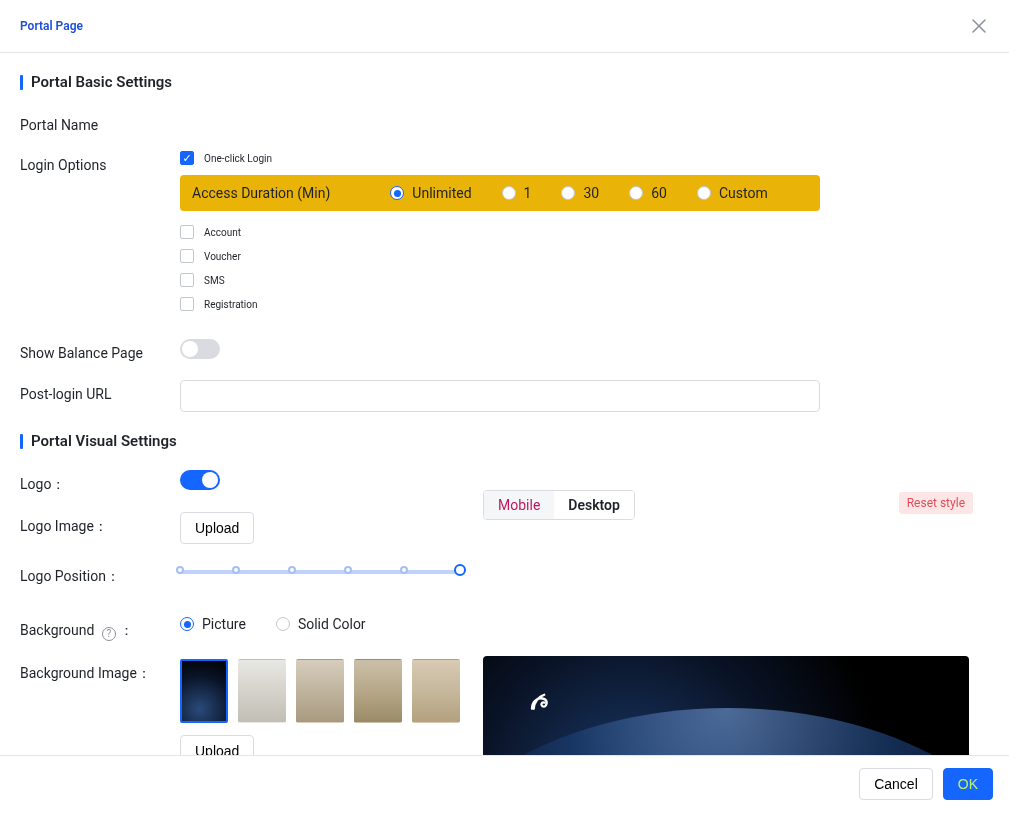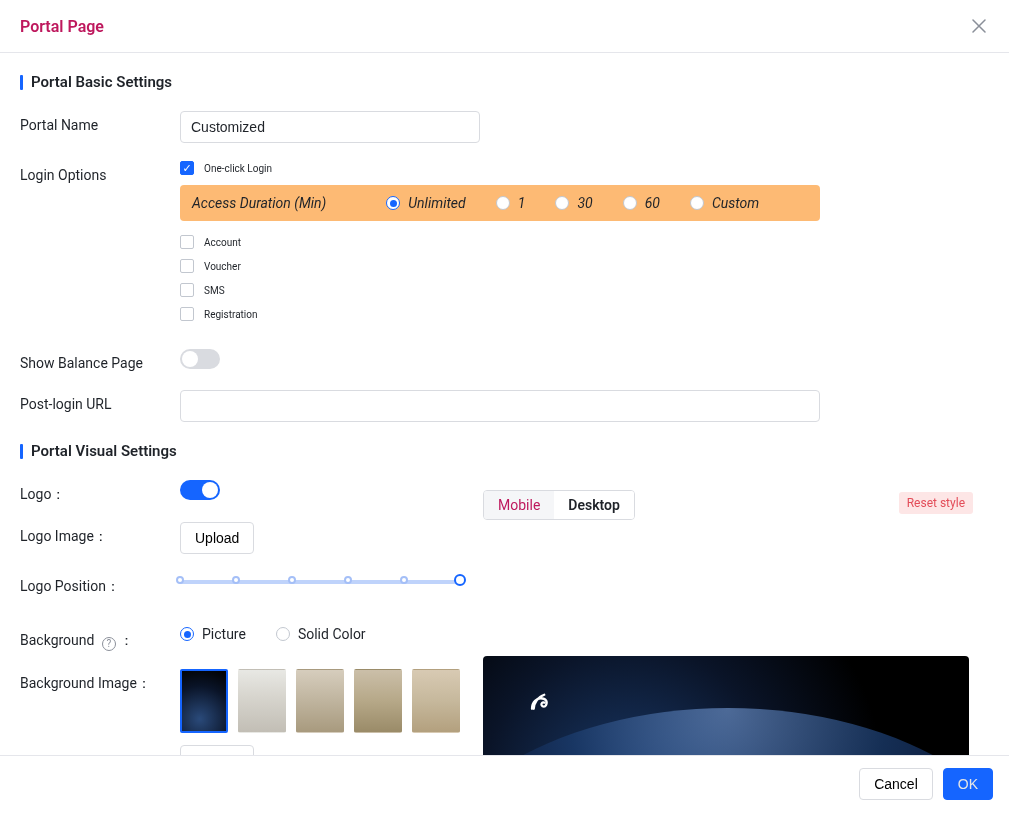--- a/index.html
+++ b/index.html
@@ -14,23 +14,23 @@
   position: relative;
 }
 .modal-header {
   display: flex;
   align-items: center;
   justify-content: space-between;
   padding: 16px 20px;
   border-bottom: 1px solid #e5e6eb;
 }
 .modal-title {
-  font-size: 16px;
+  font-size: 12px;
   font-weight: 600;
-  color: #be185d;
+  color: #1d4ed8;
 }
 .close-icon {
   width: 20px; height: 20px;
   color: #8a8f99;
   cursor: pointer;
   display: flex; align-items: center; justify-content: center;
   font-size: 18px;
 }
 .modal-body {
   height: 716px;
@@ -110,28 +110,27 @@
   background: #1565ff;
   border-color: #1565ff;
   color: #fff;
 }
 .checkbox.checked::after {
   content: "✓";
   font-size: 11px;
   line-height: 1;
 }
 .duration-box {
-  background: #fdba74;
+  background: #eab308;
   border-radius: 4px;
   padding: 10px 12px;
   display: flex;
   align-items: center;
   width: 640px;
   margin-bottom: 14px;
-  font-style: italic;
 }
 .duration-label {
   color: #1f2329;
   margin-right: 60px;
 }
 .radio-group { display: flex; align-items: center; gap: 30px; }
 .radio-item { display: flex; align-items: center; cursor: pointer; }
 .radio {
   width: 14px; height: 14px;
   border: 1px solid #c2c7cf;
@@ -178,21 +177,21 @@
   background: #fff;
   font-size: 14px;
   color: #000000;
   cursor: pointer;
   display: inline-flex;
   align-items: center;
 }
 .btn-primary {
   background: #1565ff;
   border-color: #1565ff;
-  color: #e5e5e5;
+  color: #bef264;
 }
 
 .slider-wrap {
   width: 280px;
   padding-top: 8px;
 }
 .slider-track {
   height: 4px;
   background: #bfd3fb;
   border-radius: 2px;
@@ -324,23 +323,20 @@
       </svg>
   </div>
 </div>
 
 <div class="modal-body">
 
   <div class="section-title">Portal Basic Settings</div>
 
   <div class="form-row">
     <div class="form-label">Portal Name</div>
-    <div class="form-content">
-      <input class="text-input" type="text" value="Customized" style="">
-    </div>
   </div>
 
   <div class="form-row">
     <div class="form-label">Login Options</div>
     <div class="form-content">
       <div class="checkbox-row">
         <span class="checkbox checked"></span>
         <span>One-click Login</span>
       </div>
       <div class="duration-box">

